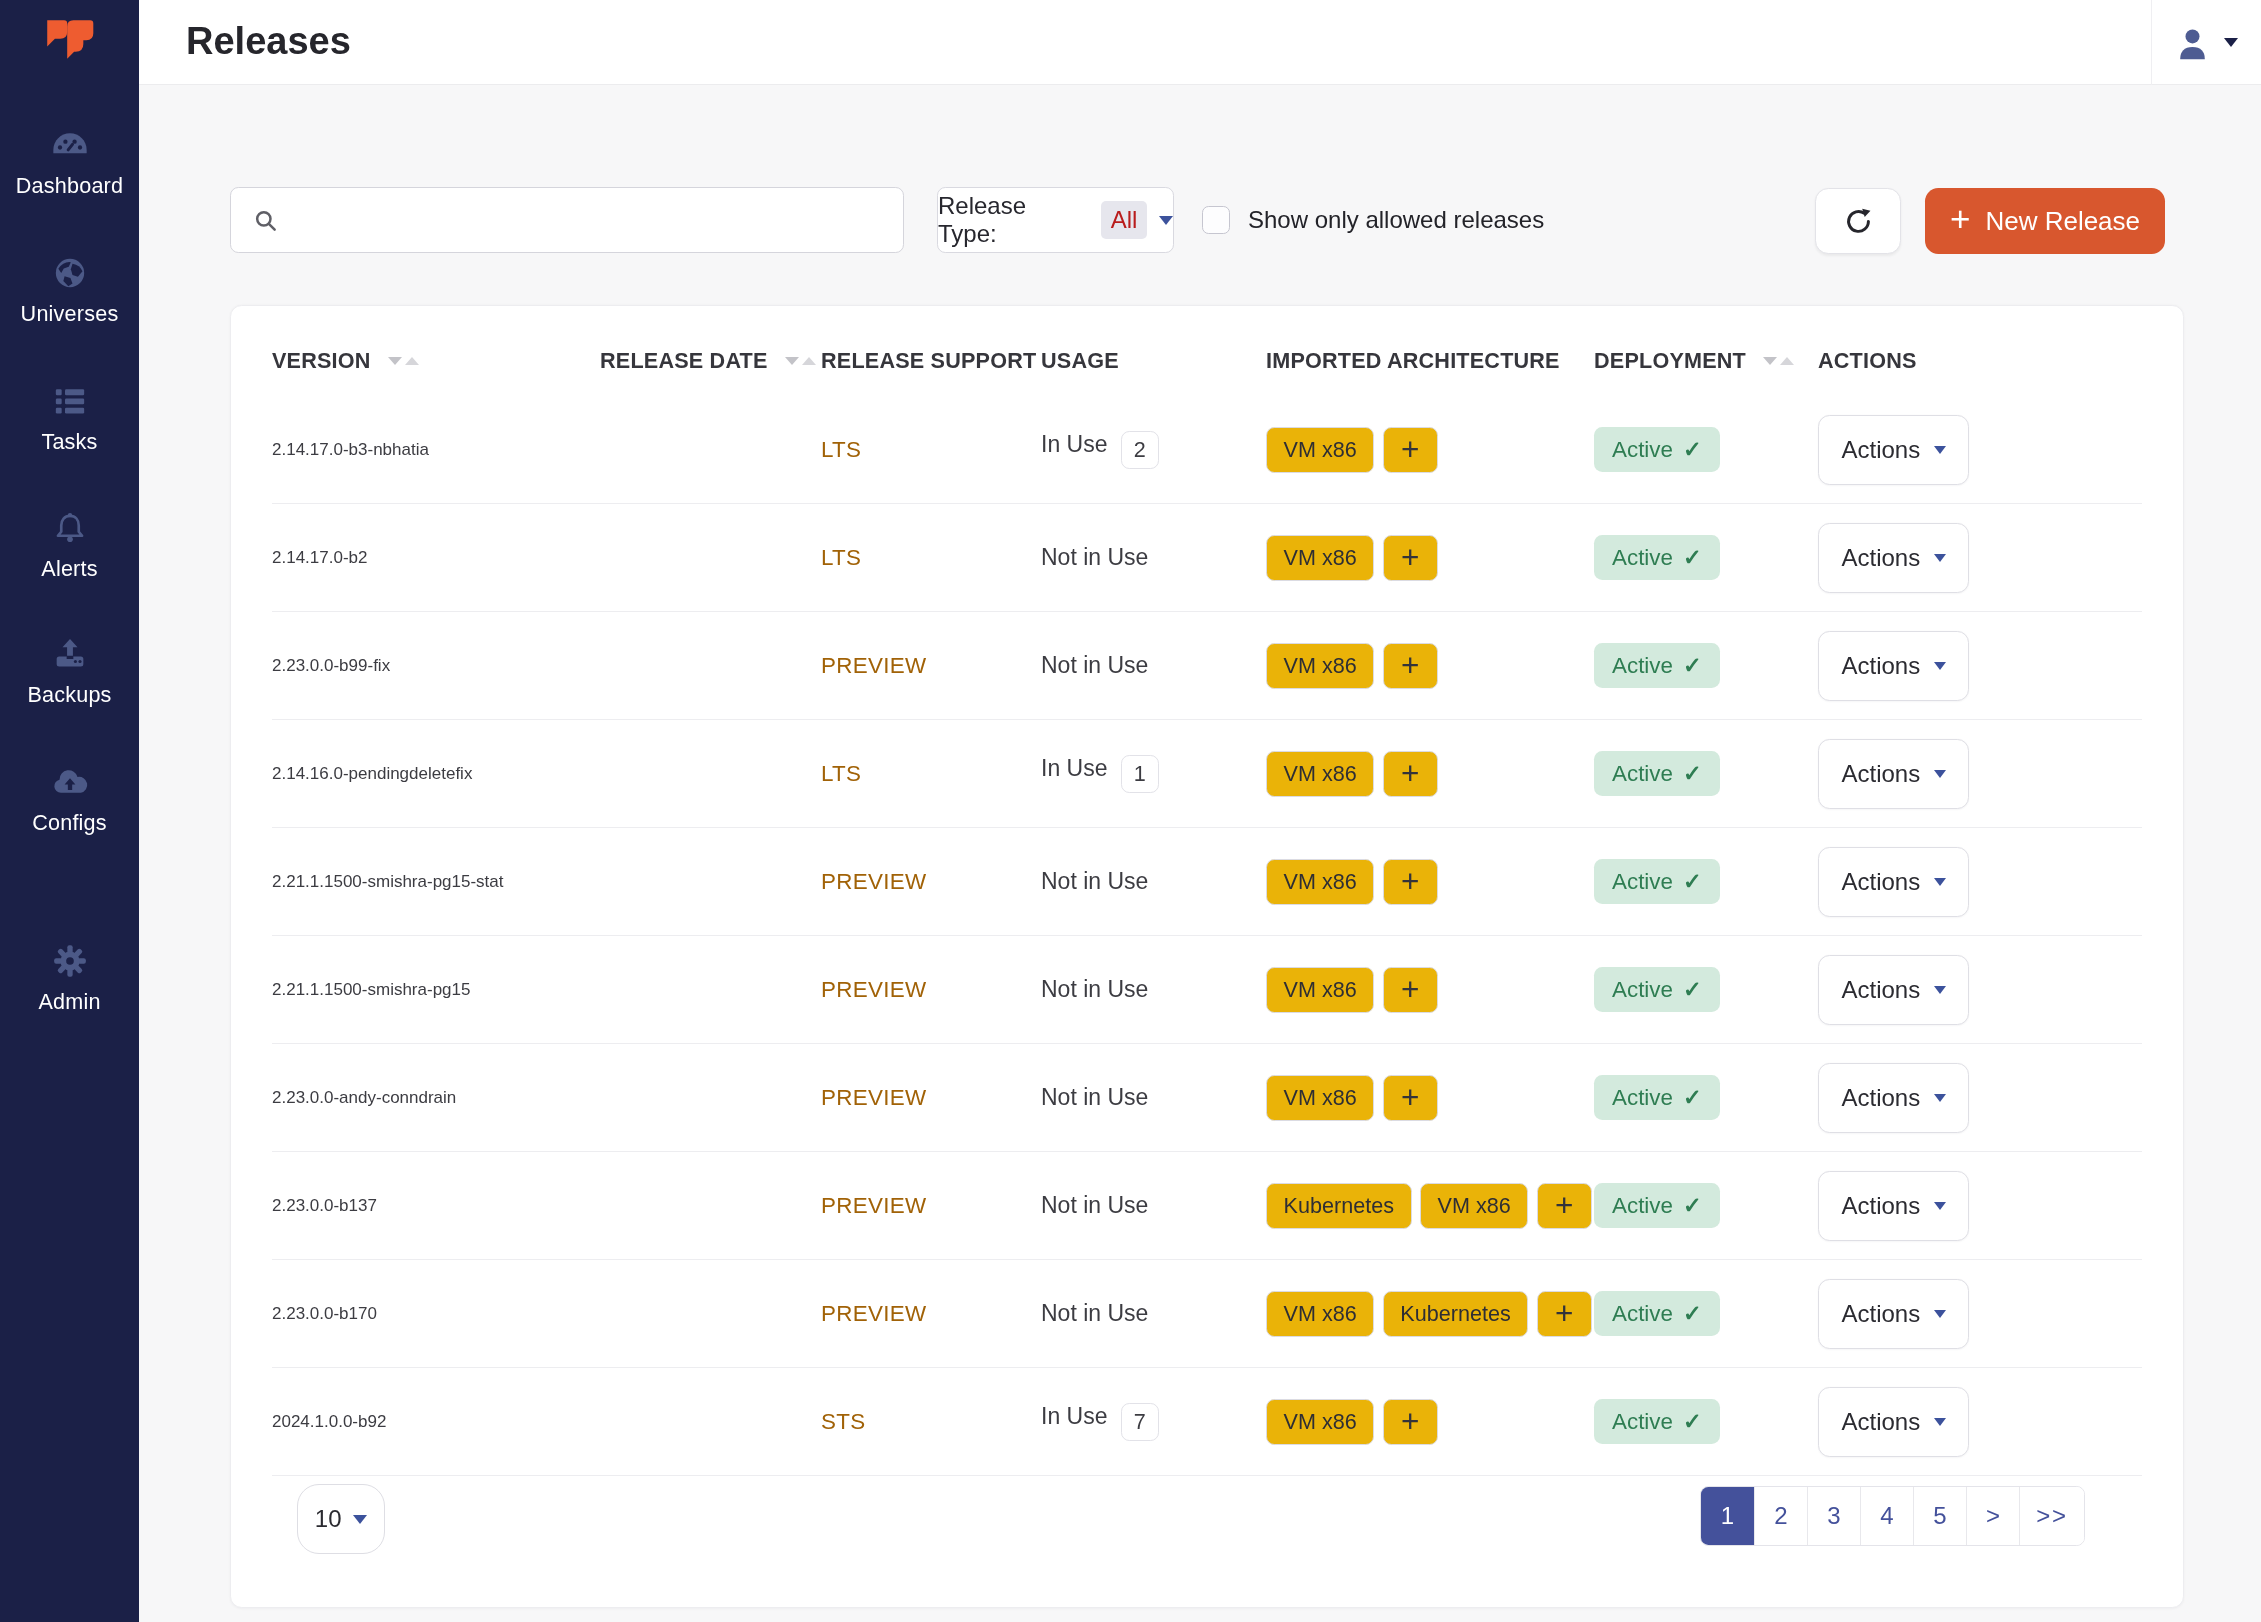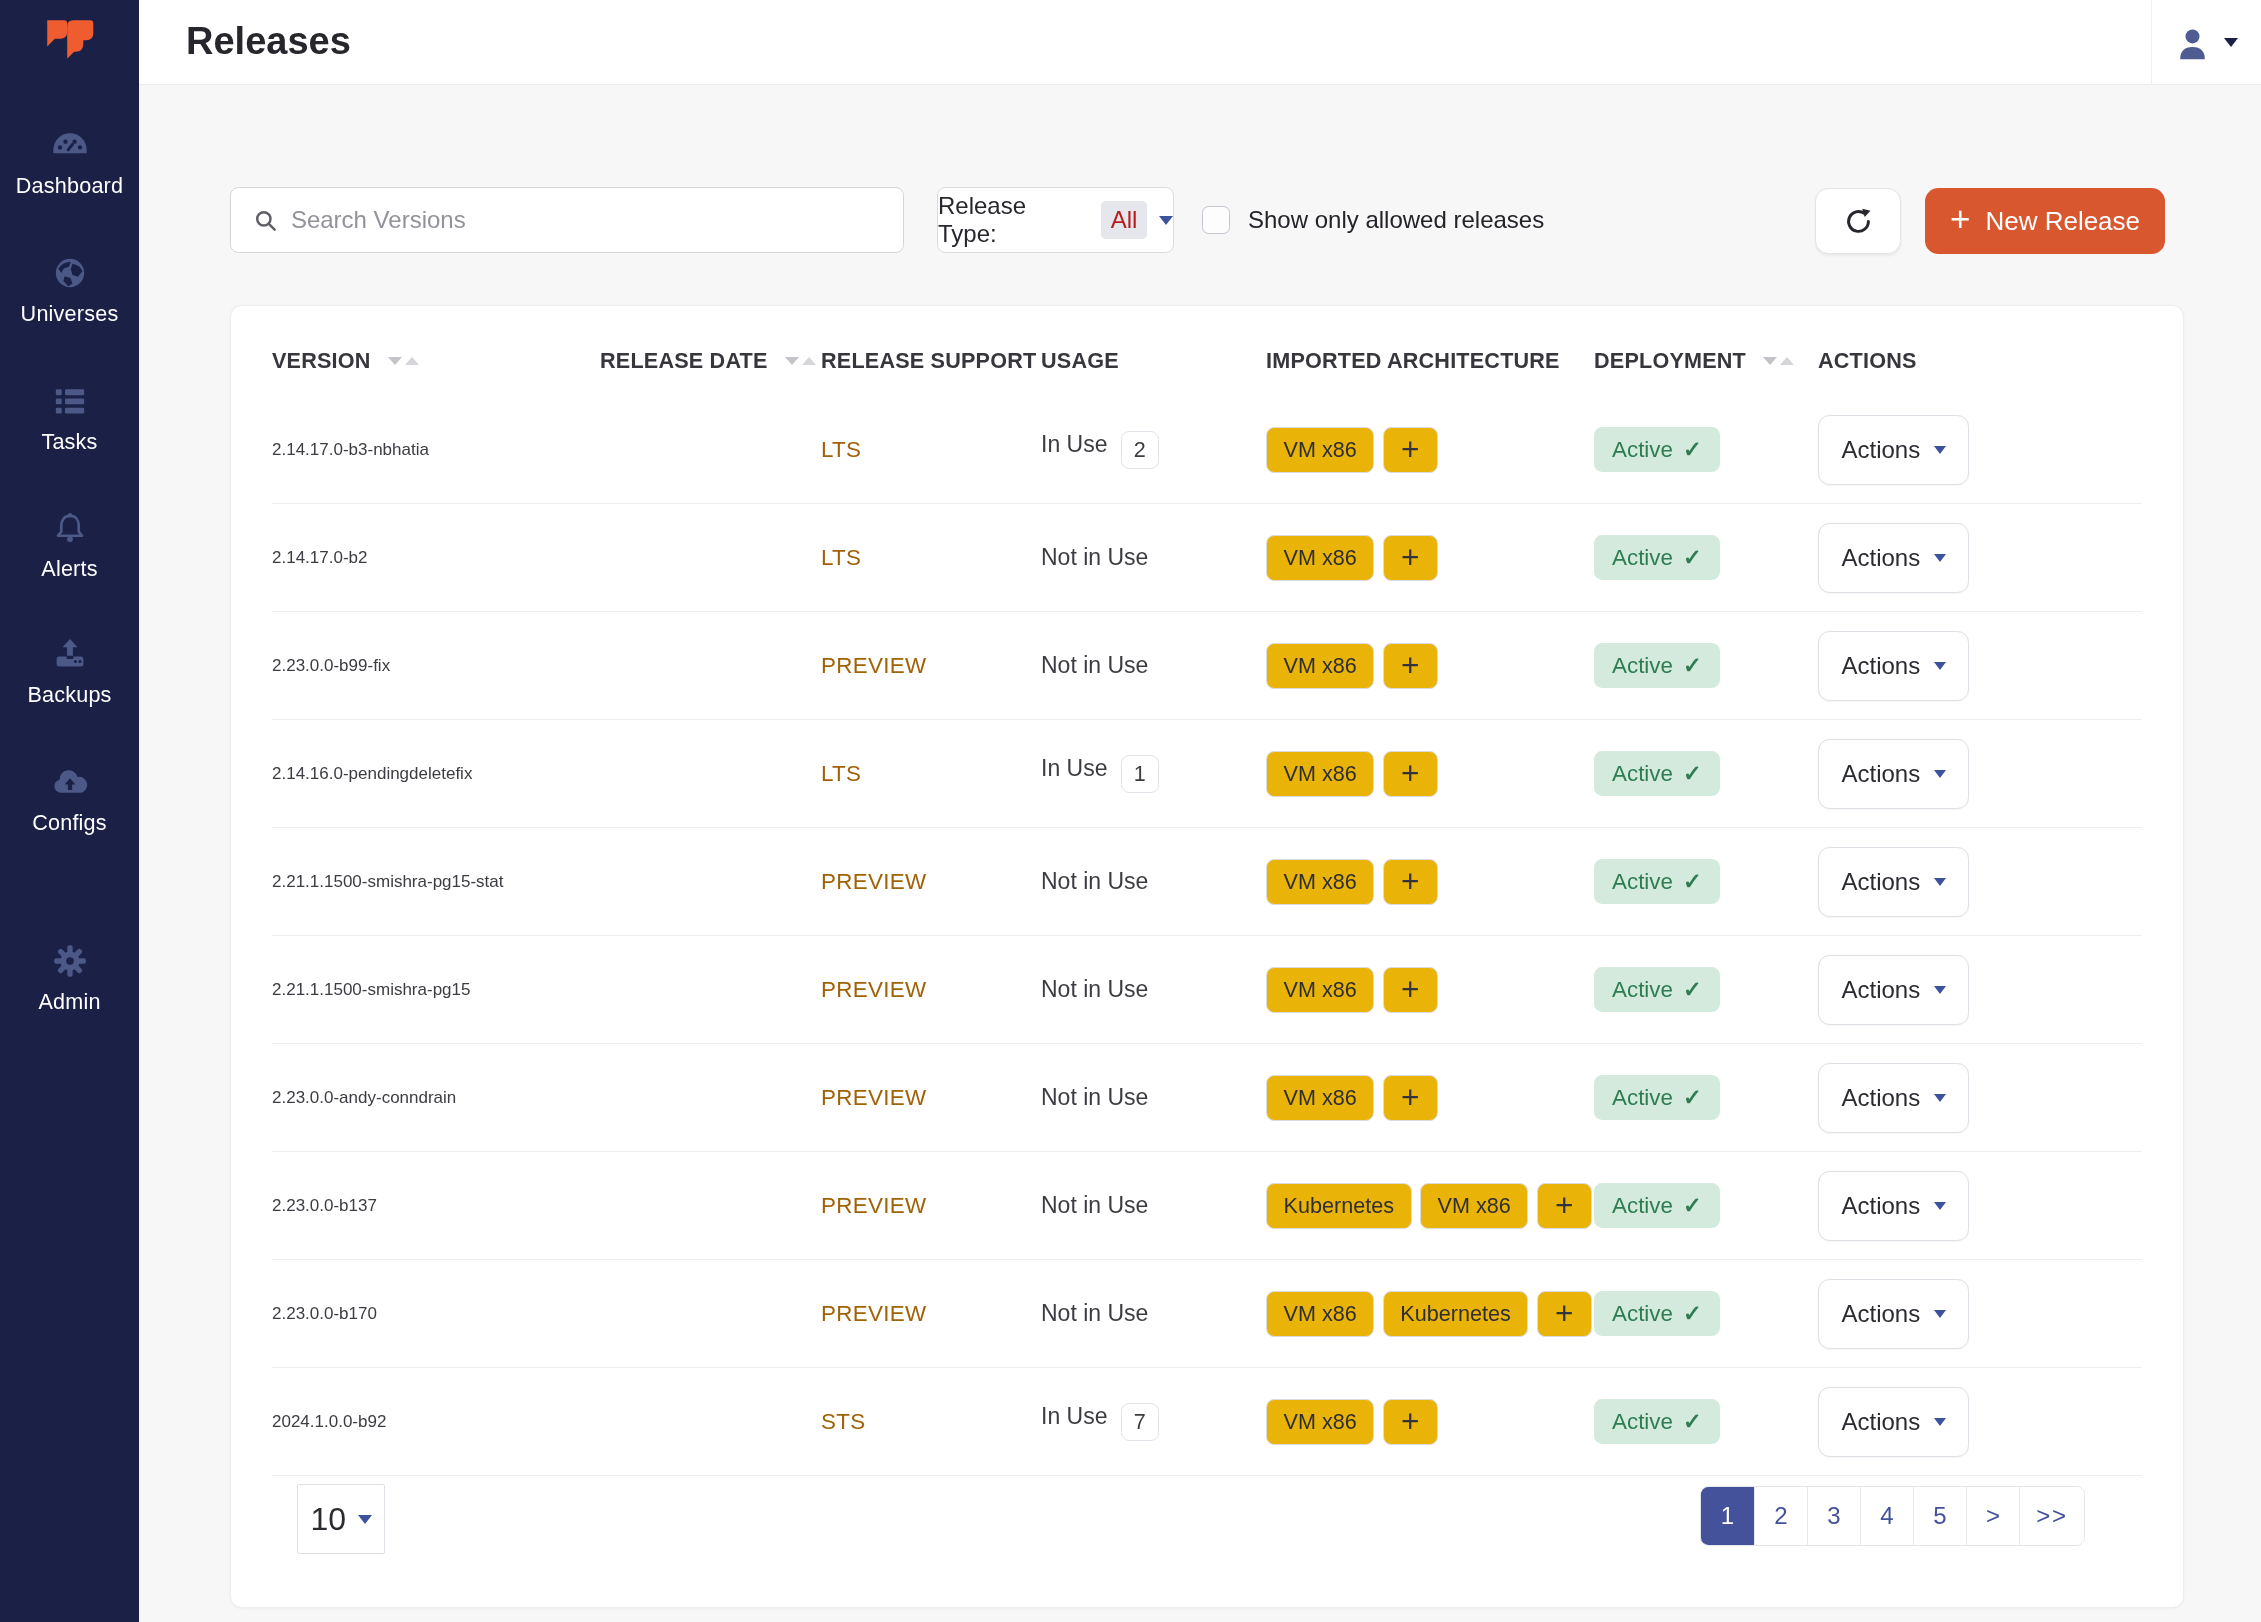--- a/index.html
+++ b/index.html
@@ -52,21 +52,21 @@
   .count-chip { min-width:38px; height:38px; border:1.7px solid #E2E2E8; border-radius:8.3px; display:flex; align-items:center; justify-content:center; font-size:21.6px; color:#3C3C42; padding:0 6.6px; }
   .cell-arch { display:flex; align-items:center; gap:8.3px; }
   .chip { height:46px; padding:0 16.6px; border:1.7px solid #DBDBE2; border-radius:8.3px; background:#eab308; font-size:21.6px; color:#2E2E34; display:flex; align-items:center; }
   .chip-plus { width:55px; padding:0; justify-content:center; font-size:31.5px; font-weight:300; color:#33333A; cursor:pointer; }
   .badge-active { display:inline-flex; align-items:center; gap:10px; height:45px; padding:0 18px; background:#D3EADD; border-radius:8.3px; color:#2E7D52; font-size:22.4px; }
   .badge-active .check { font-size:22.4px; font-weight:700; }
   .btn-actions { width:151px; height:70px; background:#fff; border:1.7px solid #DFDFE5; border-radius:11.6px; display:flex; align-items:center; justify-content:center; gap:13.3px; font-size:24px; color:#2B2B31; cursor:pointer; box-shadow:0 0.8px 1.7px rgba(35,35,40,.04); }
   .btn-actions .caret { border-top-width:8.3px; border-left-width:6.6px; border-right-width:6.6px; }
   
   .tfoot { height:132px; display:flex; align-items:flex-start; justify-content:space-between; padding:6.6px 98px 0 66px; }
-  .btn-pagesize { width:88px; height:70px; background:#fff; border:1.7px solid #DEDEE4; border-radius:2px; display:flex; align-items:center; justify-content:center; gap:11.6px; font-size:32px; color:#2B2B31; cursor:pointer; margin-top:1.7px; }
+  .btn-pagesize { width:88px; height:70px; background:#fff; border:1.7px solid #DEDEE4; border-radius:22px; display:flex; align-items:center; justify-content:center; gap:11.6px; font-size:24px; color:#2B2B31; cursor:pointer; margin-top:1.7px; }
   .pager { display:flex; border:0.8px solid #E4E4EA; border-radius:8.3px; overflow:hidden; background:#fff; height:60px; margin-top:3.3px; }
   .page-cell { width:53px; display:flex; align-items:center; justify-content:center; font-size:24px; color:#44519B; border-left:0.8px solid #E8E8EC; cursor:pointer; background:#fff; }
   .page-cell:first-child { border-left:none; }
   .page-cell.active { background:#44519B; color:#fff; }
   .page-cell.wide { width:65px; letter-spacing:1.7px; }
 </style>
 </head>
 <body>
 
 <aside class="sidebar">
@@ -196,21 +196,20 @@
       </svg>
     <span class="caret dark"></span>
   </div>
 </header>
 
 <div class="search-box">
   <svg width="25" height="25" viewBox="0 0 30 30">
       <circle cx="13" cy="13" r="8" fill="none" stroke="#5F5F66" stroke-width="3"></circle>
       <line x1="19" y1="19" x2="26" y2="26" stroke="#5F5F66" stroke-width="3" stroke-linecap="round"></line>
     </svg>
-  <input type="text" placeholder="Search Versions" style="">
 </div>
 
 <div class="release-type">
   <span class="rt-label">Release Type:</span>
   <span class="rt-value">All</span>
   <span class="caret"></span>
 </div>
 
 <div class="show-only">
   <span class="checkbox"></span>

